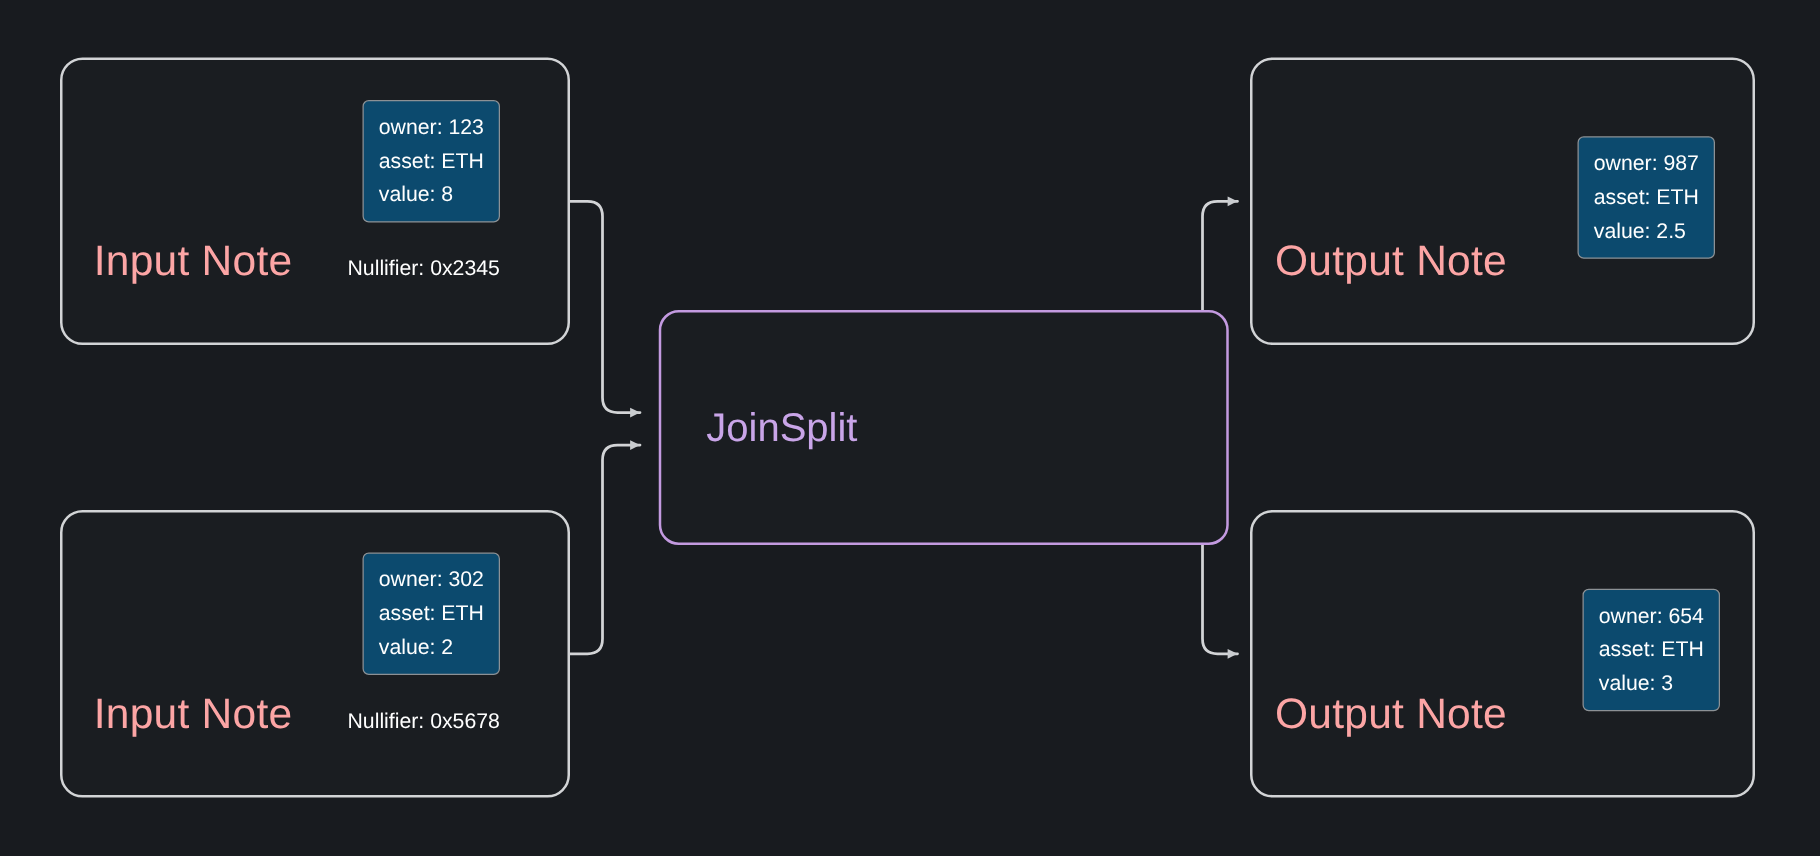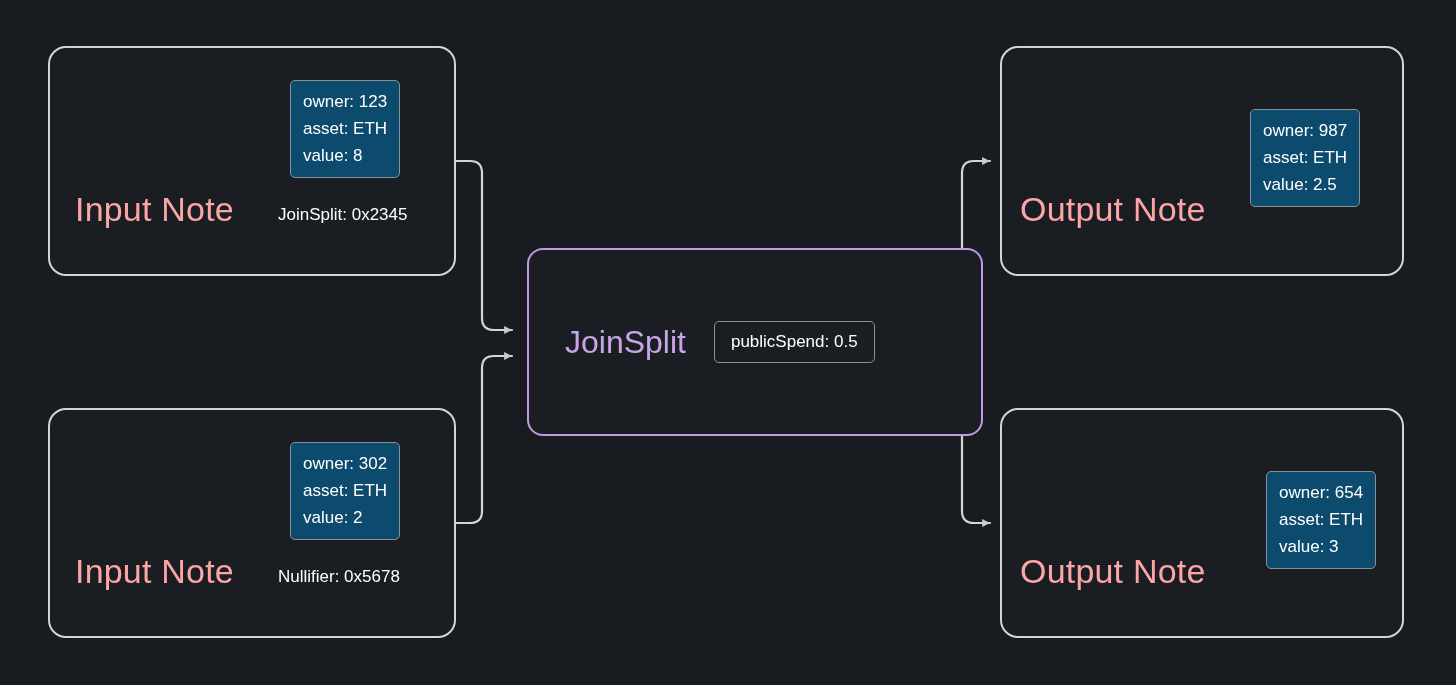--- a/index.html
+++ b/index.html
@@ -117,45 +117,44 @@
   </svg>
 
   <div class="node note-node" style="left:48px; top:46px; width:408px; height:230px;">
     <div class="note-body">
       <div class="node-title title-abs" style="left:25px; top:142px;">Input Note</div>
       <div class="attr-box attr-abs" style="left:240px; top:32px;">
         <div class="attr-line">owner: 123</div>
         <div class="attr-line">asset: ETH</div>
         <div class="attr-line">value: 8</div>
       </div>
-      <div class="nullifier" style="left:228px; top:157px;">JoinSplit: 0x2345</div>
+      <div class="nullifier" style="left:228px; top:157px;">Nullifier: 0x2345</div>
     </div>
   </div>
 
   <div class="node note-node" style="left:48px; top:408px; width:408px; height:230px;">
     <div class="note-body">
       <div class="node-title title-abs" style="left:25px; top:142px;">Input Note</div>
       <div class="attr-box attr-abs" style="left:240px; top:32px;">
         <div class="attr-line">owner: 302</div>
         <div class="attr-line">asset: ETH</div>
         <div class="attr-line">value: 2</div>
       </div>
       <div class="nullifier" style="left:228px; top:157px;">Nullifier: 0x5678</div>
     </div>
   </div>
 
   <div class="node joinsplit-node" style="left:527px; top:248px; width:456px; height:188px; padding-left:36px;">
     <div class="joinsplit-title">JoinSplit</div>
-    <div class="pill-box" style="margin-left:28px;">publicSpend: 0.5</div>
   </div>
 
   <div class="node note-node" style="left:1000px; top:46px; width:404px; height:230px;">
     <div class="note-body">
       <div class="node-title title-abs" style="left:18px; top:142px;">Output Note</div>
-      <div class="attr-box attr-abs" style="left:248px; top:61px;">
+      <div class="attr-box attr-abs" style="left:260px; top:61px;">
         <div class="attr-line">owner: 987</div>
         <div class="attr-line">asset: ETH</div>
         <div class="attr-line">value: 2.5</div>
       </div>
     </div>
   </div>
 
   <div class="node note-node" style="left:1000px; top:408px; width:404px; height:230px;">
     <div class="note-body">
       <div class="node-title title-abs" style="left:18px; top:142px;">Output Note</div>

